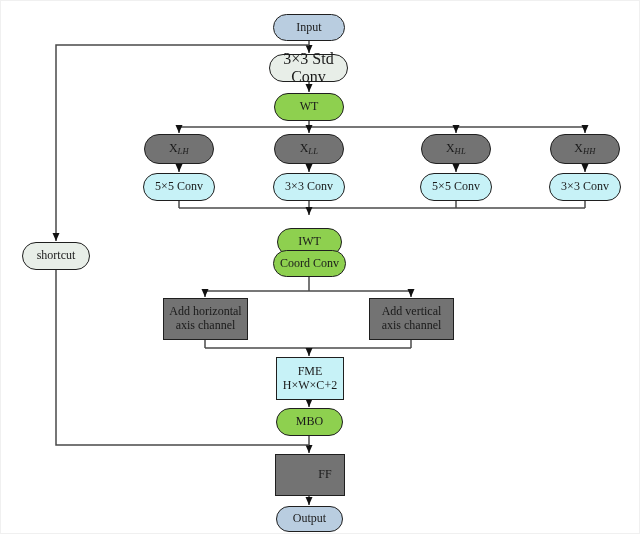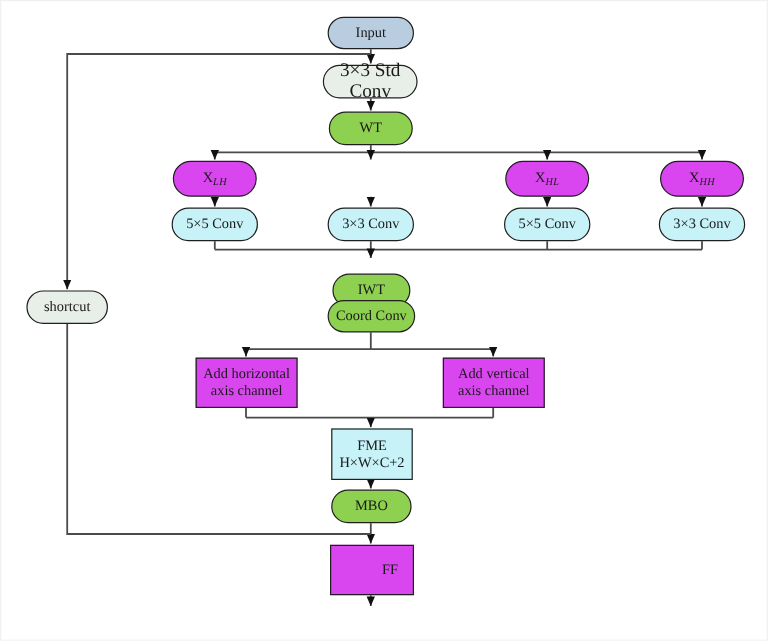--- a/index.html
+++ b/index.html
@@ -22,21 +22,21 @@
     font-size:12px;
     text-align:center;
     line-height:1.15;
     z-index:2;
   }
   .pill{border-radius:15px;}
   .rect{border-radius:0;}
   .c-blue{background:#b9cde0;}
   .c-gray{background:#e8eee8;}
   .c-green{background:#8ed04f;}
-  .c-peach{background:#d946ef;}
+  .c-peach{background:#737373;}
   .c-cyan{background:#c7f2f7;justify-content:center;}
   .sub{font-style:italic;font-size:8.5px;vertical-align:-2px;letter-spacing:.3px;}
   .two-line{flex-direction:column;}
   
   #n-input      {left:272px;top:13px; width:72px;height:27px;}
   #n-std-conv   {left:268px;top:53px; width:79px;height:28px;font-size:16px;}
   #n-wt         {left:273px;top:92px; width:70px;height:28px;}
   #n-x-lh       {left:143px;top:133px;width:70px;height:30px;}
   #n-x-ll       {left:273px;top:133px;width:70px;height:30px;}
   #n-x-hl       {left:420px;top:133px;width:70px;height:30px;}
@@ -122,20 +122,23 @@
     <span>3×3 Std Conv</span>
   </div>
 
   <div class="node pill c-green" id="n-wt">
     <span>WT</span>
   </div>
 
   <div class="node pill c-peach" id="n-x-lh">
     <span><span>X</span><span class="sub">LH</span></span>
   </div>
+  <div class="node pill c-peach" id="n-x-ll">
+    <span><span>X</span><span class="sub">LL</span></span>
+  </div>
   <div class="node pill c-peach" id="n-x-hl">
     <span><span>X</span><span class="sub">HL</span></span>
   </div>
   <div class="node pill c-peach" id="n-x-hh">
     <span><span>X</span><span class="sub">HH</span></span>
   </div>
 
   <div class="node pill c-cyan" id="n-conv-lh">
     <span>5×5 Conv</span>
   </div>
@@ -173,18 +176,21 @@
   </div>
 
   <div class="node pill c-green" id="n-mbo">
     <span>MBO</span>
   </div>
 
   <div class="node rect c-peach" id="n-ff">
     <span>FF</span>
   </div>
 
+  <div class="node pill c-blue" id="n-output">
+    <span>Output</span>
+  </div>
 
   <div class="node pill c-gray" id="n-shortcut">
     <span>shortcut</span>
   </div>
 
 </div>
 
 </body></html>

